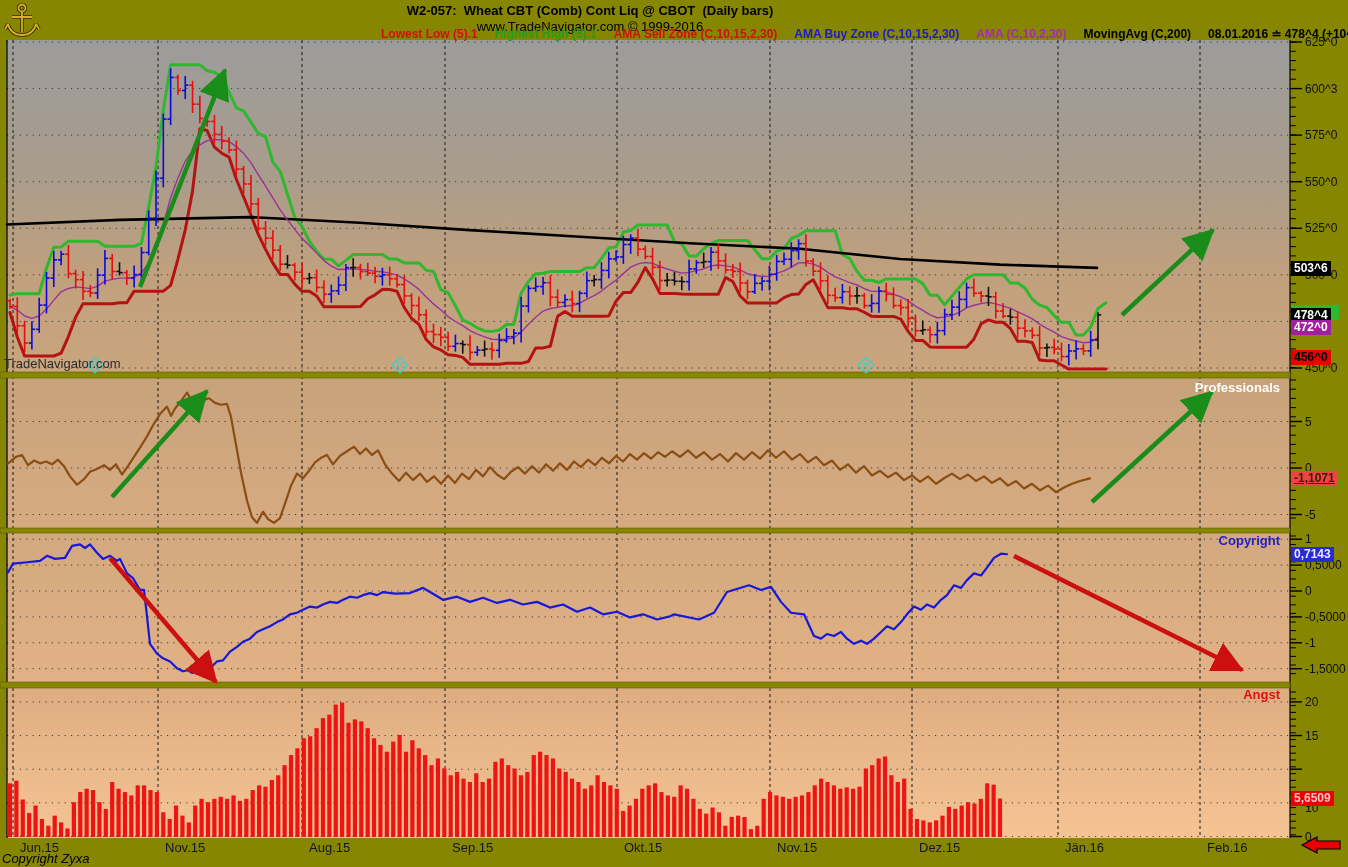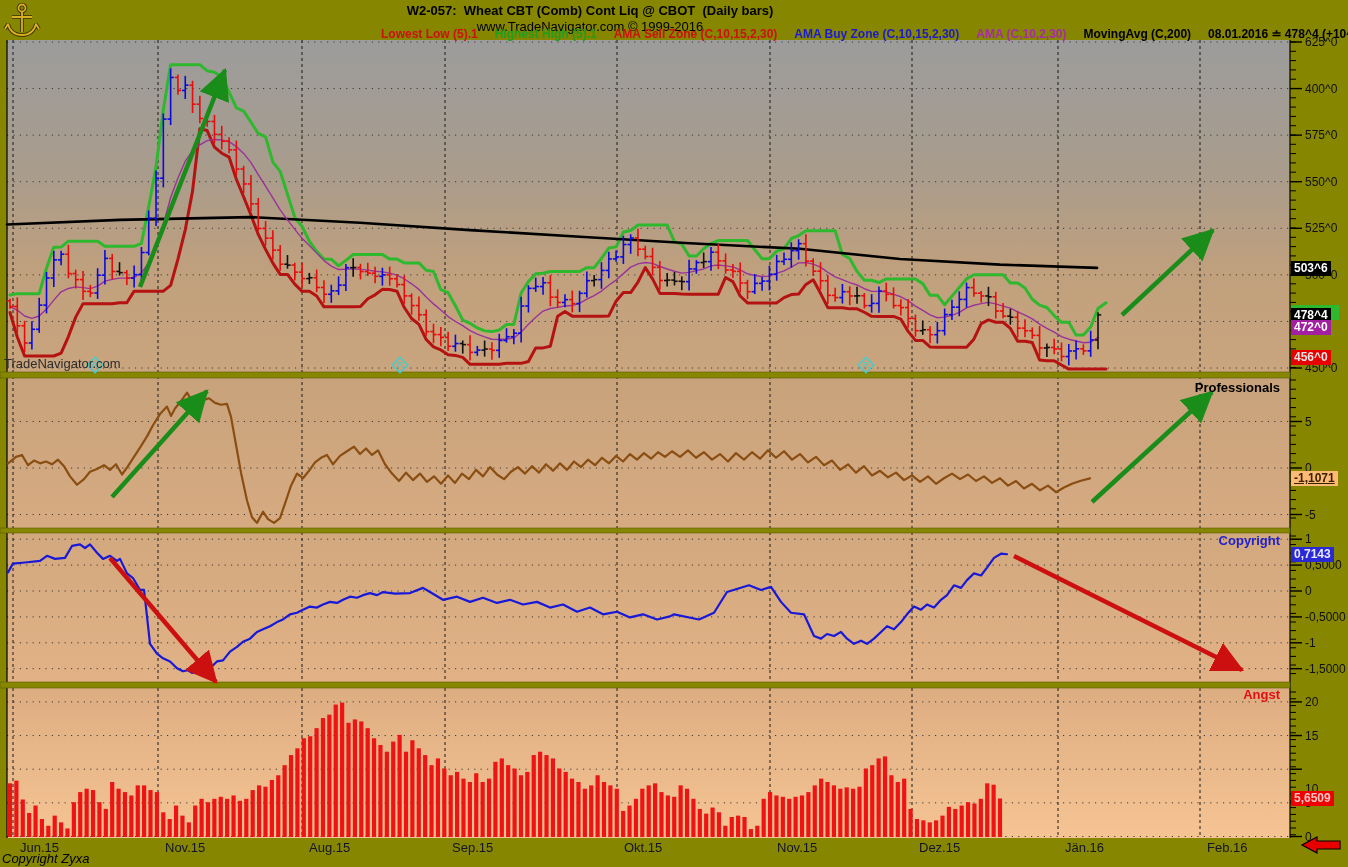--- a/index.html
+++ b/index.html
@@ -862,53 +862,53 @@
       <line x1="1290" y1="701.9" x2="1302" y2="701.9" stroke="#000" stroke-width="1.4"></line>
       <line x1="1290" y1="735.55" x2="1302" y2="735.55" stroke="#000" stroke-width="1.4"></line>
       <line x1="1290" y1="769.2" x2="1302" y2="769.2" stroke="#000" stroke-width="1.4"></line>
       <line x1="1290" y1="802.85" x2="1302" y2="802.85" stroke="#000" stroke-width="1.4"></line>
       <line x1="1290" y1="836.5" x2="1302" y2="836.5" stroke="#000" stroke-width="1.4"></line>
     </svg>
 
   <div id="watermark">TradeNavigator.com</div>
   <div id="copyright">Copyright Zyxa</div>
 <div class="tick-label" style="left: 1305px; top: 35px;">625^0</div>
-    <div class="tick-label" style="left: 1305px; top: 81.5725px;">400^0</div>
+    <div class="tick-label" style="left: 1305px; top: 81.5725px;">600^3</div>
     <div class="tick-label" style="left: 1305px; top: 128.145px;">575^0</div>
     <div class="tick-label" style="left: 1305px; top: 174.718px;">550^0</div>
     <div class="tick-label" style="left: 1305px; top: 221.29px;">525^0</div>
     <div class="tick-label" style="left: 1305px; top: 267.863px;">500^0</div>
     <div class="tick-label" style="left: 1305px; top: 361.007px;">450^0</div>
     <div class="tick-label" style="left: 1305px; top: 414.5px;">5</div>
     <div class="tick-label" style="left: 1305px; top: 461px;">0</div>
     <div class="tick-label" style="left: 1305px; top: 507.5px;">-5</div>
     <div class="tick-label" style="left: 1305px; top: 532.2px;">1</div>
     <div class="tick-label" style="left: 1305px; top: 558.1px;">0,5000</div>
     <div class="tick-label" style="left: 1305px; top: 584px;">0</div>
     <div class="tick-label" style="left: 1305px; top: 609.9px;">-0,5000</div>
     <div class="tick-label" style="left: 1305px; top: 635.8px;">-1</div>
     <div class="tick-label" style="left: 1305px; top: 661.7px;">-1,5000</div>
     <div class="tick-label" style="left: 1305px; top: 694.9px;">20</div>
     <div class="tick-label" style="left: 1305px; top: 728.55px;">15</div>
-    <div class="tick-label" style="left: 1305px; top: 775px; margin-top: 7px;">10</div>
+    <div class="tick-label" style="left: 1305px; top: 794px; margin-top: 7px;">10</div>
     <div class="tick-label" style="left: 1305px; top: 795.85px;">5</div>
     <div class="tick-label" style="left: 1305px; top: 829.5px;">0</div>
     <div class="month-label" style="left: 20px;">Jun.15</div>
     <div class="month-label" style="left: 165px;">Nov.15</div>
     <div class="month-label" style="left: 309px;">Aug.15</div>
     <div class="month-label" style="left: 452px;">Sep.15</div>
     <div class="month-label" style="left: 624px;">Okt.15</div>
     <div class="month-label" style="left: 777px;">Nov.15</div>
     <div class="month-label" style="left: 919px;">Dez.15</div>
     <div class="month-label" style="left: 1065px;">Jän.16</div>
     <div class="month-label" style="left: 1207px;">Feb.16</div>
-    <div class="panel-label" style="right: 68px; top: 380px; color: #000000;">Professionals</div>
+    <div class="panel-label" style="right: 68px; top: 380px; color: #ffffff;">Professionals</div>
     <div class="panel-label" style="right: 68px; top: 533px; color: rgb(32, 32, 204);">Copyright</div>
     <div class="panel-label" style="right: 68px; top: 687px; color: rgb(224, 16, 16);">Angst</div>
     <div class="badge" style="left: 1291px; top: 260.877px; background: rgb(0, 0, 0); color: rgb(255, 255, 255);">503^6</div>
     <div class="badge" style="left: 1291px; top: 304.915px; background: rgb(46, 184, 46); color: rgb(46, 184, 46); width: 42px;">478^4</div>
     <div class="badge" style="left: 1291px; top: 307.915px; background: rgb(0, 0, 0); color: rgb(255, 255, 255);">478^4</div>
     <div class="badge" style="left: 1291px; top: 320.024px; background: rgb(162, 31, 162); color: rgb(255, 255, 255);">472^0</div>
-    <div class="badge" style="left: 1291px; top: 349.83px; background: rgb(232, 0, 0); color: #e5e5e5;">456^0</div>
-    <div class="badge" style="left: 1291px; top: 471.296px; background: #fdba74; color: rgb(58, 32, 0); text-decoration: underline;">-1,1071</div>
+    <div class="badge" style="left: 1291px; top: 349.83px; background: rgb(232, 0, 0); color: #000000;">456^0</div>
+    <div class="badge" style="left: 1291px; top: 471.296px; background: #ef4444; color: rgb(58, 32, 0); text-decoration: underline;">-1,1071</div>
     <div class="badge" style="left: 1291px; top: 546.999px; background: rgb(42, 42, 212); color: rgb(232, 232, 255);">0,7143</div>
     <div class="badge" style="left: 1291px; top: 791.469px; background: rgb(238, 0, 0); color: rgb(255, 196, 196);">5,6509</div>
   </div>
 
 </body></html>

